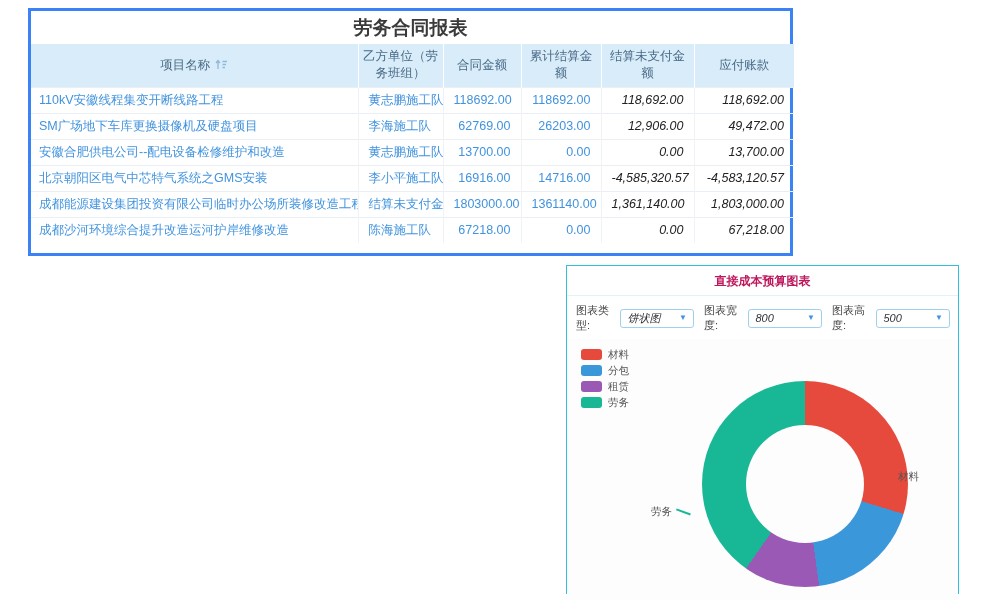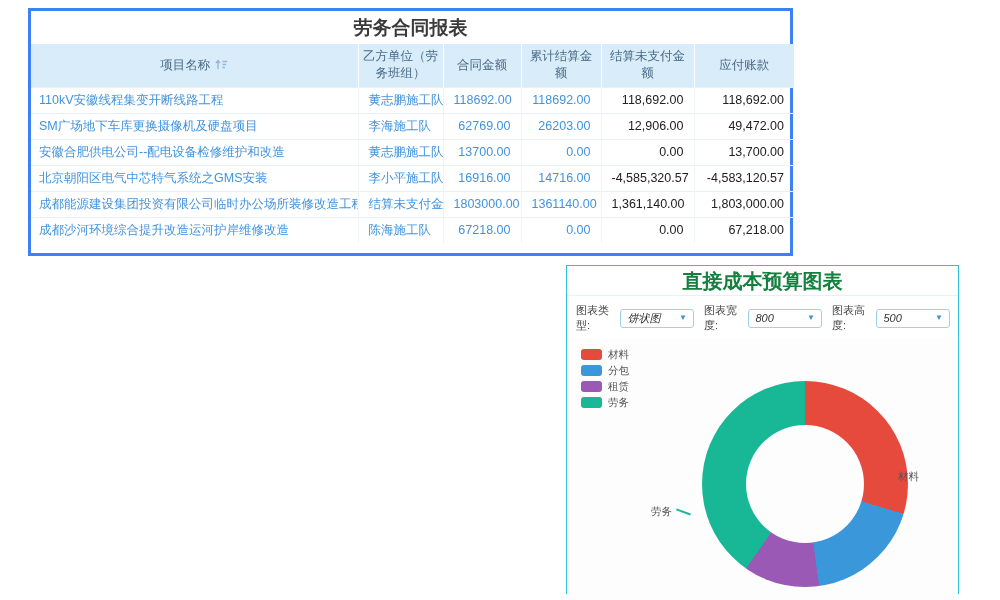--- a/index.html
+++ b/index.html
@@ -14,29 +14,29 @@
   table { width:100%; border-collapse:collapse; table-layout:fixed; }
   th { background:#d9ecf9; color:#4a6b88; font-weight:normal; font-size:12.5px;
        height:43px; vertical-align:middle; text-align:center; padding:2px 4px;
        border-left:1px solid #fff; line-height:1.35; }
   th:first-child { border-left:none; }
   td { height:24px; font-size:12.5px; vertical-align:middle;
        border-top:1px solid #e9eff5; border-left:1px solid #eef3f8;
        padding:4px 10px; white-space:nowrap; overflow:hidden; }
   td:first-child { border-left:none; padding-left:8px; }
   .al { text-align:left; } .ar { text-align:right; }
-  .blue { color:#4193de; } .dark { color:#222; }
+  .blue { color:#4193de; } .dark { color:#222;font-style:italic; }
   .sort-icon { display:inline-block; width:13px; height:11px; vertical-align:-1px;
                margin-left:5px; }
 
   
   .chart-card { position:absolute; left:566px; top:265px; width:393px; height:329px;
                 background:#fff; border:1px solid #2fc0da; }
-  .chart-title { height:30px; line-height:30px; text-align:center; font-size:20px;
-                 font-weight:bold; color:#15803d; border-bottom:1px solid #e2f3f8; }
+  .chart-title { height:30px; line-height:30px; text-align:center; font-size:12px;
+                 font-weight:bold; color:#be185d; border-bottom:1px solid #e2f3f8; }
   .controls { display:flex; align-items:flex-end; gap:10px; padding:7px 8px 6px 9px;
               font-size:11px; color:#444; }
   .control { display:flex; align-items:center; }
   .control .lbl { margin-right:5px; }
   .select { width:85px; height:19px; border:1px solid #9fd0ee; border-radius:3px;
             background:#fff; display:flex; align-items:center;
             justify-content:space-between; padding:0 6px; color:#333; cursor:pointer;font-style:italic; }
   .select .arrow { color:#4193de; font-size:8px; line-height:1; }
 
   .chart-area { position:relative; width:100%; height:265px; background:#fdfdfd; }

